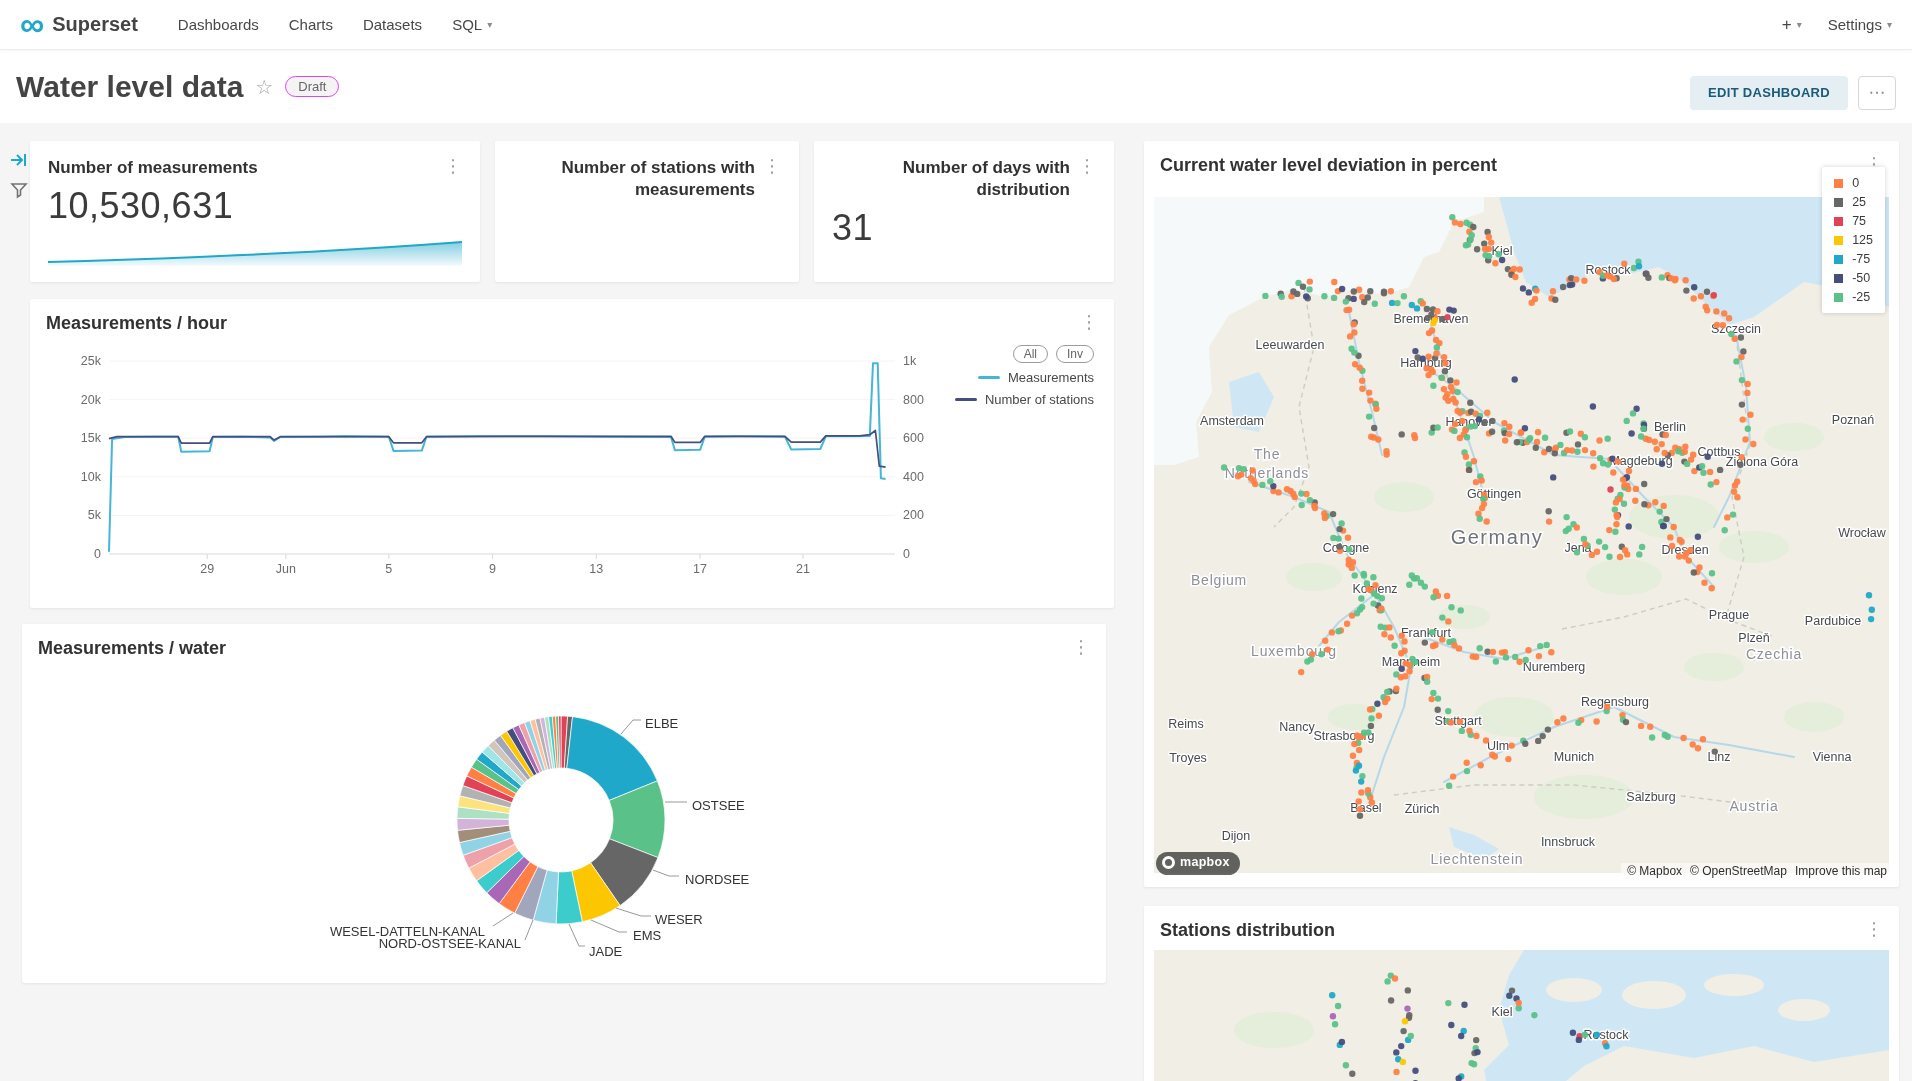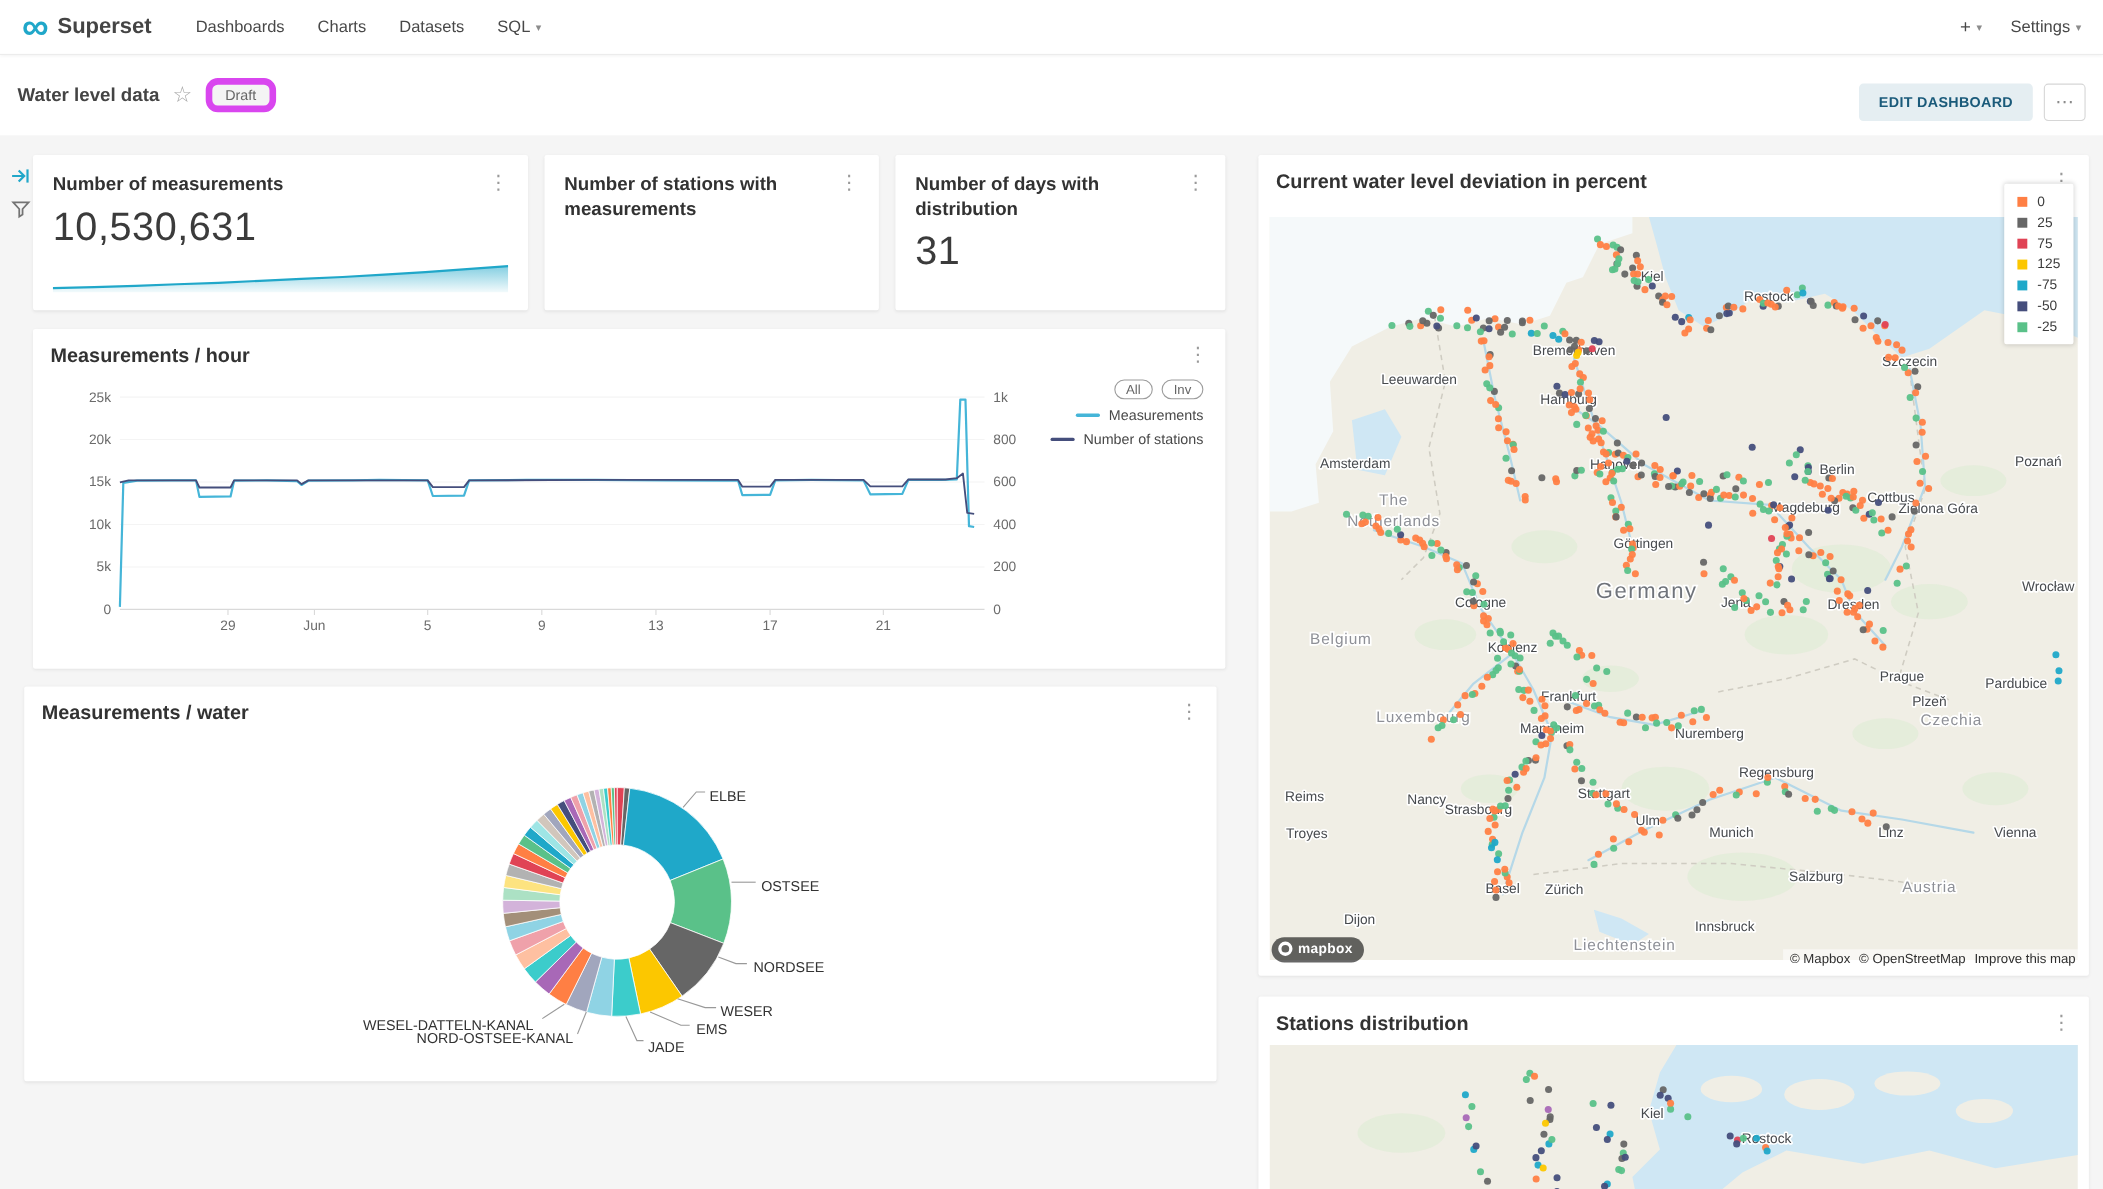--- a/index.html
+++ b/index.html
@@ -14,23 +14,23 @@
   .brand { font-size: 20px; font-weight: bold; color: #444; margin-right: 40px; cursor: pointer; }
   .nav-item { font-size: 15px; color: #484848; margin-right: 30px; cursor: pointer; display: flex; align-items: center; gap: 5px; }
   .caret { font-size: 10px; color: #8c8c8c; }
   .nav-right { margin-left: auto; display: flex; align-items: center; gap: 26px; font-size: 15px; }
   .nav-right > span { cursor: pointer; display: flex; align-items: center; gap: 5px; }
   .nav-plus { font-size: 17px; }
 
   
   .page-header { position: absolute; top: 50px; left: 0; width: 100%; height: 73px; background: #fff;
     display: flex; align-items: center; padding: 0 16px; z-index: 30; }
-  .page-title { font-size: 17px; font-weight: bold; color: #444; margin-right: 12px; }
+  .page-title { font-size: 30px; font-weight: bold; color: #444; margin-right: 12px; }
   .star { color: #a6a6a6; font-size: 20px; margin-right: 12px; cursor: pointer; }
-  .draft { font-size: 13px; color: #666; border: 6px solid #d946ef; background: #f4f4f4;
+  .draft { font-size: 13px; color: #666; border: 1px solid #d946ef; background: #f4f4f4;
     border-radius: 11px; padding: 2px 12px; }
   .header-right { margin-left: auto; display: flex; gap: 10px; align-items: flex-end; margin-top: 12px; }
   .edit-btn { height: 34px; padding: 0 18px; background: #E5EEF2; color: #1A5A7A; font-weight: bold;
     font-size: 13px; border: none; border-radius: 4px; letter-spacing: .3px; cursor: pointer;
     font-family: "Liberation Sans", sans-serif; }
   .more-btn { height: 34px; width: 38px; background: #fff; border: 1px solid #d6d6d6; border-radius: 4px;
     color: #8a8a8a; font-size: 17px; cursor: pointer; }
 
   
   .rail-icon { position: absolute; left: 9px; width: 20px; height: 20px; cursor: pointer; z-index: 20; }
@@ -41,21 +41,21 @@
   .panel { position: absolute; background: #fff; border-radius: 2px; box-shadow: 0 1px 3px rgba(0,0,0,.07); }
   #kpi-1 { left: 30px;  top: 141px; width: 450px; height: 141px; }
   #kpi-2 { left: 495px; top: 141px; width: 304px; height: 141px; }
   #kpi-3 { left: 814px; top: 141px; width: 300px; height: 141px; }
   #hour-panel  { left: 30px; top: 299px; width: 1084px; height: 309px; }
   #water-panel { left: 22px; top: 624px; width: 1084px; height: 359px; }
   #map-panel      { left: 1144px; top: 141px; width: 755px; height: 746px; }
   #stations-panel { left: 1144px; top: 906px; width: 755px; height: 410px; overflow: hidden; }
 
   .kpi { padding: 16px 18px; display: flex; flex-direction: column; height: 100%; }
-  .kpi-head { display: flex; align-items: flex-start; }
+  .kpi-head { display: flex; align-items: flex-start; text-align: right; }
   .kpi-title { font-size: 17px; font-weight: 600; color: #323232; line-height: 1.3; }
   .kebab { margin-left: auto; color: #9a9a9a; font-size: 18px; cursor: pointer; line-height: 1; padding-left: 8px; }
   .kpi-value { font-size: 36px; color: #3b3b3b; margin-top: 6px; letter-spacing: .5px; }
   .kpi-spark { margin-top: auto; height: 30px; }
 
   .panel-head { position: relative; display: flex; align-items: flex-start; padding: 14px 16px 0; z-index: 3; }
   .panel-title { font-size: 18px; font-weight: 600; color: #323232; }
   .chart-host { position: absolute; inset: 0; z-index: 1; }
 
   

